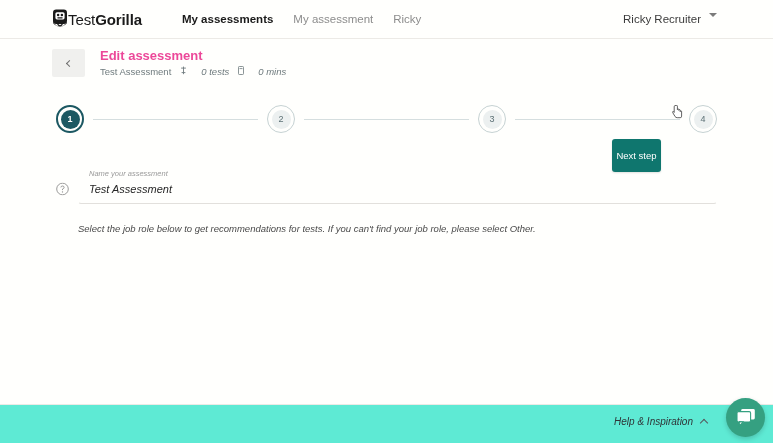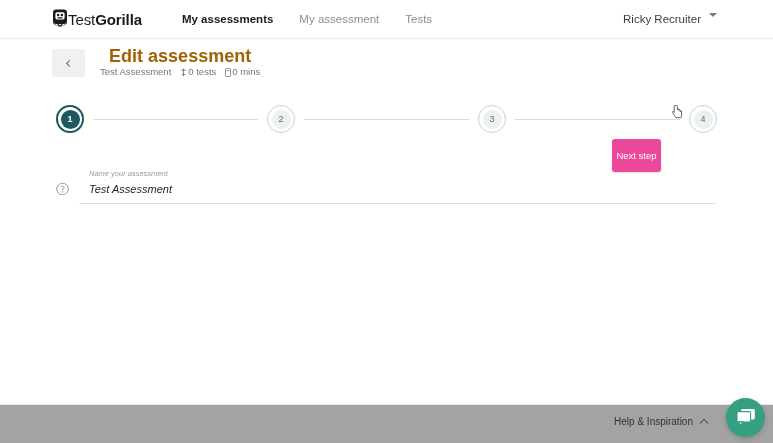--- a/index.html
+++ b/index.html
@@ -50,21 +50,21 @@
   .logo-text {
     font-size: 15px;
     letter-spacing: -0.1px;
     color: #1a1a1a;
   }
   .logo-text .b { font-weight: 700; }
 
   .nav {
     display: flex;
     align-items: center;
-    gap: 26px;
+    gap: 20px;
     margin-left: 40px;
   }
   .nav-item {
     font-size: 11.5px;
     color: #8d8d8d;
     cursor: pointer;
     white-space: nowrap;
   }
   .nav-item.active {
     color: #1a1a1a;
@@ -109,49 +109,49 @@
   }
   .back-btn .chev {
     width: 5px; height: 5px;
     border-left: 1.4px solid #6e6e6e;
     border-bottom: 1.4px solid #6e6e6e;
     transform: rotate(45deg);
     margin-left: 2px;
   }
   .title-block { margin-left: 15px; }
   .page-title {
-    font-size: 18px;
+    font-size: 13px;
     font-weight: 700;
-    color: #a16207;
+    color: #ec4899;
     line-height: 16px;
-    text-align: center;
   }
   .meta-row {
     display: flex;
     align-items: center;
     gap: 9px;
     margin-top: 2px;
   }
   .meta-text {
     font-size: 9.5px;
     color: #6f7b7e;
     line-height: 12px;
   }
   .meta-chip {
     display: flex;
-    align-items: center;
-    gap: 1px;
+    align-items: flex-start;
+    gap: 14px;
+    font-style: italic;
   }
   .meta-chip svg { display: block; }
 
   .next-step {
     position: absolute;
     right: 56px; top: 50px;
     width: 49px;
-    background: #ec4899;
+    background: #0f766e;
     color: #ffffff;
     border: none;
     border-radius: 3px;
     font-family: inherit;
     font-size: 9.5px;
     padding: 11px 0;
     cursor: pointer;
     text-align: center;
     line-height: 11px;
     box-shadow: 0 1px 2px rgba(0,0,0,.12);
@@ -324,22 +324,23 @@
     border-right: 4.5px solid transparent;
     border-top: 5px solid #2f6d62;
     cursor: pointer;
   }
 
   
   .footer {
     position: absolute;
     left: 0; right: 0; bottom: 0;
     height: 39px;
-    background: #a3a3a3;
+    background: #5eead4;
     border-top: 1px solid #eceae6;
+    font-style: italic;
   }
   .help-inspiration {
     position: absolute;
     right: 66px; top: 11px;
     display: flex;
     align-items: center;
     gap: 8px;
     cursor: pointer;
   }
   .help-inspiration-label {
@@ -385,21 +386,21 @@
         <rect x="5.3" y="8.3" width="5.4" height="1.1" rx="0.55" fill="#1a1a1a"></rect>
         <path d="M5.6 15.2 Q8 18.6 10.4 15.2" stroke="#1a1a1a" stroke-width="1.3" fill="none"></path>
       </svg>
     </span>
     <span class="logo-text"><span>Test</span><span class="b">Gorilla</span></span>
   </div>
 
   <nav class="nav">
     <span class="nav-item active">My assessments</span>
     <span class="nav-item">My assessment</span>
-    <span class="nav-item">Tests</span>
+    <span class="nav-item">Ricky</span>
   </nav>
 
   <div class="user-menu">
     <span class="user-name">Ricky Recruiter</span>
     <span class="caret-down"></span>
   </div>
 </div>
 
 <div class="subheader">
 
@@ -480,20 +481,21 @@
         <circle cx="6.5" cy="9.4" r="0.65" fill="#8e8e8e"></circle>
       </svg>
     </span>
     <div class="tf">
       <div class="tf-box"></div>
       <span class="tf-legend">Name your assessment</span>
       <span class="tf-value">Test Assessment</span>
     </div>
   </div>
 
+  <div class="hint-text">Select the job role below to get recommendations for tests. If you can't find your job role, please select Other.</div>
 
 </div>
 
 <div class="footer">
   <div class="help-inspiration">
     <span class="help-inspiration-label">Help &amp; Inspiration</span>
     <span class="chev-up"></span>
   </div>
   <div class="chat-fab">
     <span>

